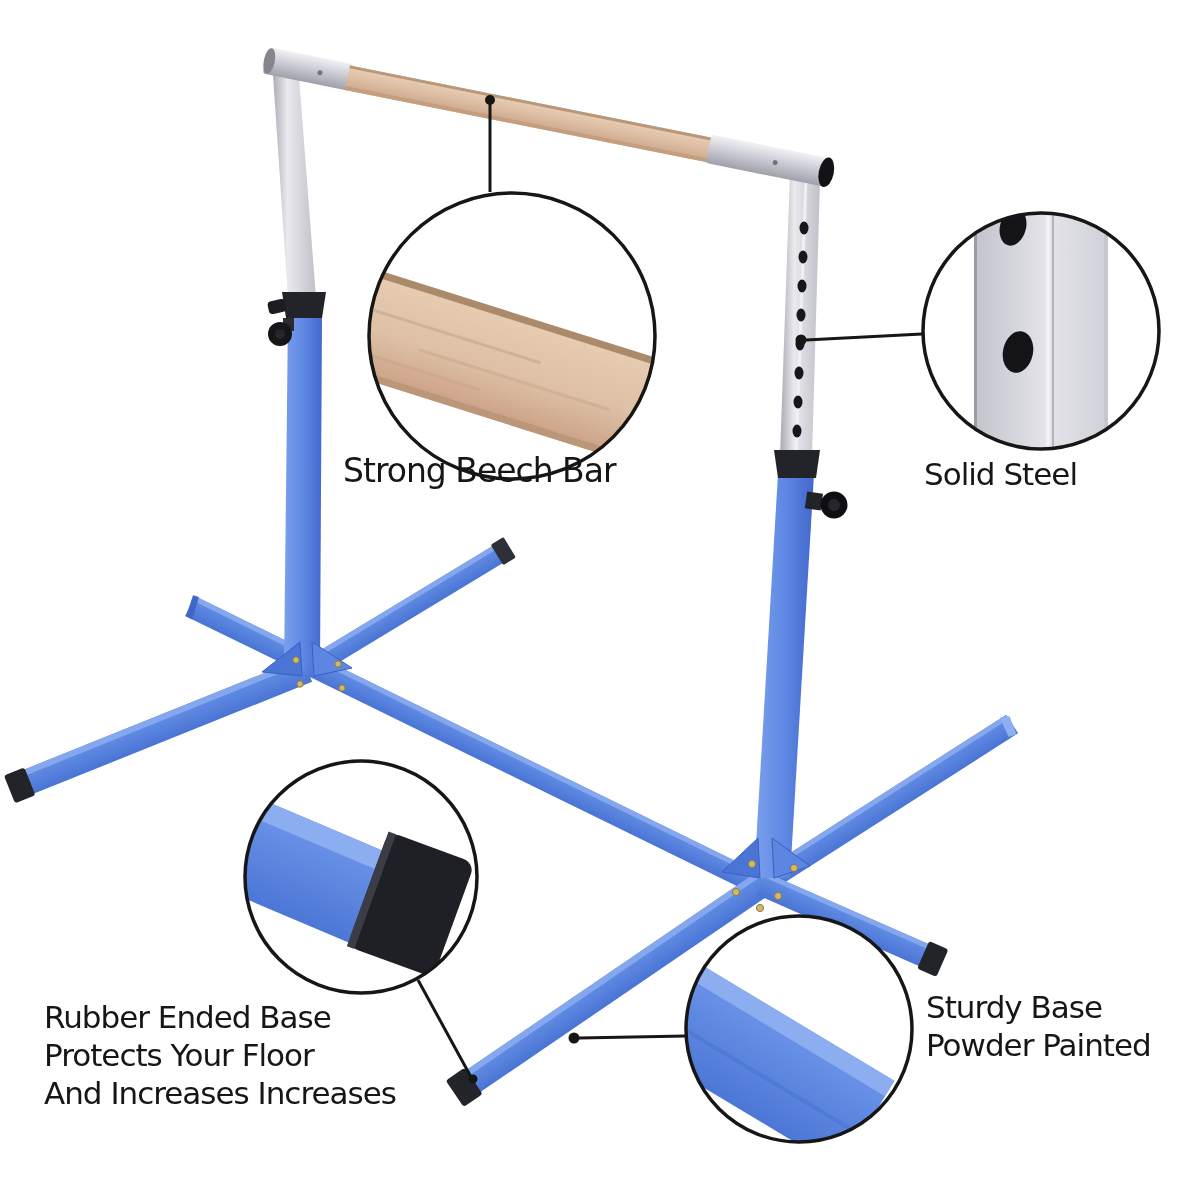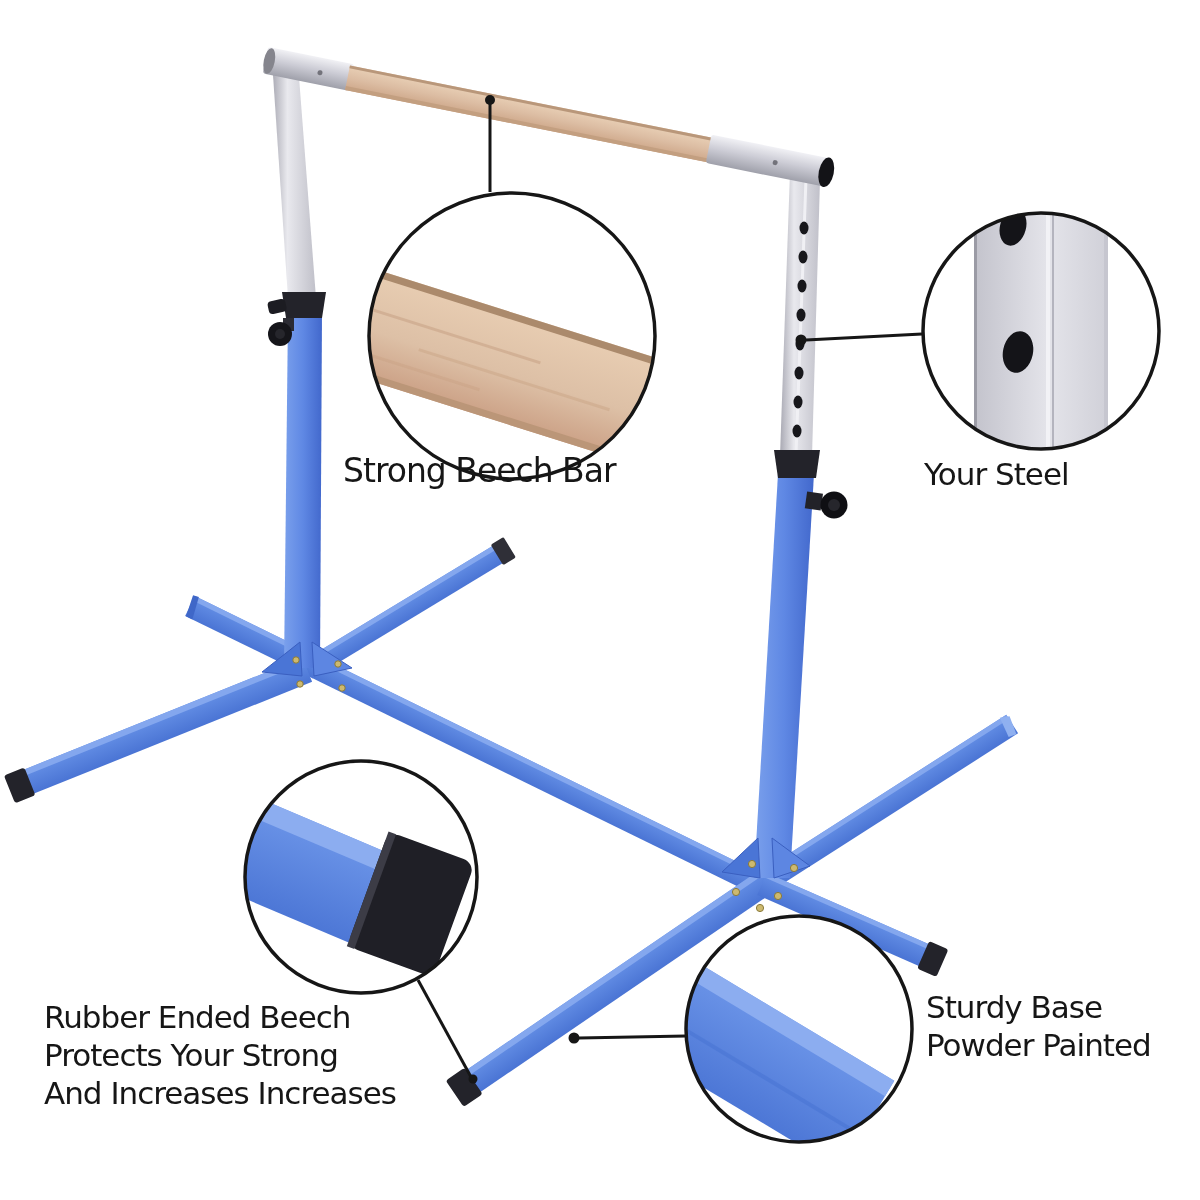--- a/index.html
+++ b/index.html
@@ -253,26 +253,26 @@
     </g>
     <circle cx="799" cy="1029" r="113" fill="none" stroke="#161616" stroke-width="3.5"></circle>
   </g>
 </svg>
 
 <div class="label" style="left:343px;top:452px;font-size:33px;">
   <span>Strong Beech Bar</span>
 </div>
 
 <div class="label" style="left:924px;top:455px;">
-  <span>Your Steel</span>
+  <span>Solid Steel</span>
 </div>
 
 <div class="label" style="left:44px;top:998px;">
-  <span>Rubber Ended Beech</span>
-  <span>Protects Your Strong</span>
+  <span>Rubber Ended Base</span>
+  <span>Protects Your Floor</span>
   <span>And Increases Increases</span>
 </div>
 
 <div class="label" style="left:926px;top:988px;">
   <span>Sturdy Base</span>
   <span>Powder Painted</span>
 </div>
 
 </div>
 

